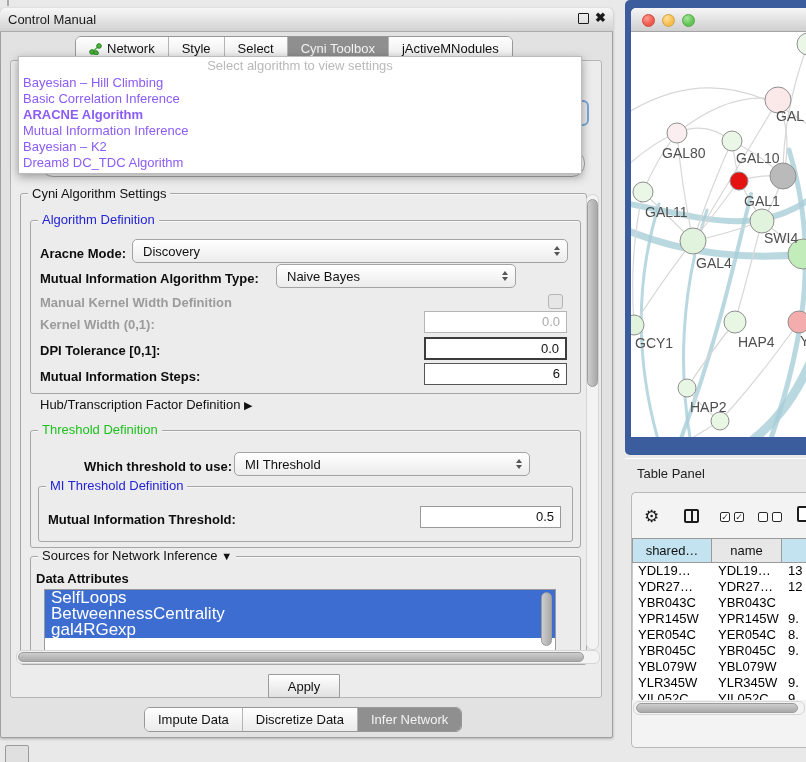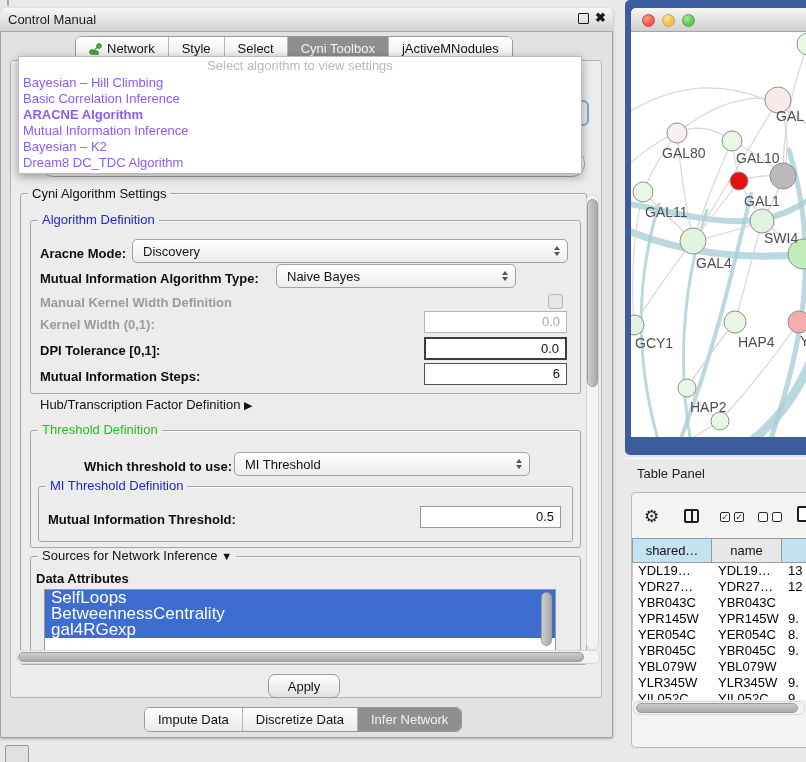--- a/index.html
+++ b/index.html
@@ -49,21 +49,21 @@
   .spin .up{border-bottom:4px solid #555}
   .spin .dn{border-top:4px solid #555}
   .chk{width:13px;height:13px;border:1px solid #b5b5b5;border-radius:3px;background:#e6e6e6}
   .expander{font-size:13px;color:#111;white-space:nowrap}
   .tri{font-size:11px;color:#111}
   .listbox{background:#fff;border:1px solid #9a9a9a;overflow:hidden;box-sizing:border-box}
   .attr-item{height:16px;line-height:16px;background:#3d6dd1;color:#fff;font-size:17px;padding-left:6px;white-space:nowrap}
   .sb-track{background:#f3f3f3;border:1px solid #d6d6d6;border-radius:6px;box-sizing:border-box}
   .sb-thumb{background:linear-gradient(90deg,#cdcdcd,#a9a9a9);border:1px solid #9c9c9c;border-radius:6px;box-sizing:border-box}
   .sb-thumb.h{background:linear-gradient(#cdcdcd,#a9a9a9)}
-  .btn{background:linear-gradient(#ffffff,#e1e1e1);border:1px solid #9b9b9b;border-radius:7px;font-size:13px;
+  .btn{background:linear-gradient(#ffffff,#e1e1e1);border:1px solid #9b9b9b;border-radius:1px;font-size:13px;
        display:flex;align-items:center;justify-content:center}
   
   #netwin{left:625px;top:0;width:181px;height:455px;background:#3c5d9d;border-radius:5px 0 0 5px}
   #netinner{left:631px;top:8px;width:175px;height:429px;background:#fff;border-radius:5px 0 0 0;overflow:hidden}
   #nettitle{left:0;top:0;width:175px;height:24px;background:linear-gradient(#f6f6f6,#cfcfcf);
             border-bottom:1px solid #a5a5a5;box-sizing:border-box;border-radius:5px 0 0 0}
   .light{width:13px;height:13px;border-radius:50%;top:6px}
   .light.red{background:radial-gradient(circle at 35% 30%,#ff9d90,#ee5a4e 60%);border:1px solid #cf473c;box-sizing:border-box}
   .light.yellow{background:radial-gradient(circle at 35% 30%,#ffe09a,#f4bd4e 60%);border:1px solid #d3a143;box-sizing:border-box}
   .light.green{background:radial-gradient(circle at 35% 30%,#a8e89a,#61c455 60%);border:1px solid #57a844;box-sizing:border-box}

